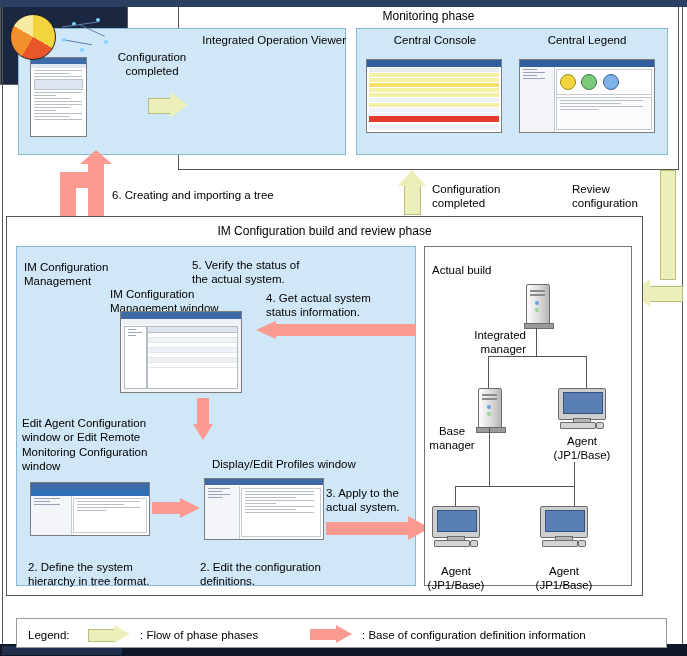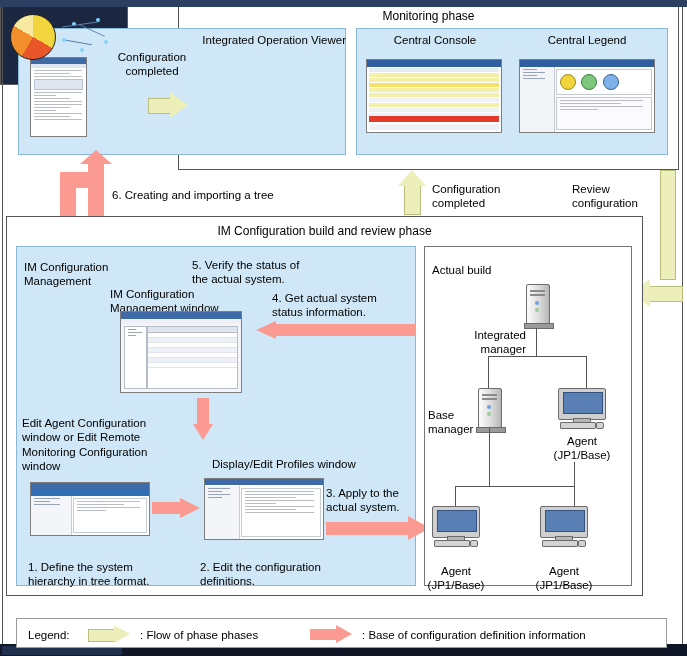--- a/index.html
+++ b/index.html
@@ -298,21 +298,21 @@
   </div>
 
 <div class="box build-frame"></div>
 <div class="lbl build-title">IM Configuration build and review phase</div>
 
 <div class="box bluepanel imcfg-panel"></div>
 <div class="lbl" style="left:24px;top:260px;width:120px;white-space:pre-line;">IM Configuration
 Management</div>
 <div class="lbl" style="left:192px;top:258px;width:216px;white-space:pre-line;">5. Verify the status of
      the actual system.</div>
-<div class="lbl" style="left:266px;top:291px;width:150px;white-space:pre-line;margin-left:6px;">4. Get actual system
+<div class="lbl" style="left:266px;top:291px;width:150px;white-space:pre-line;">4. Get actual system
      status information.</div>
 <div class="lbl" style="left:110px;top:287px;width:140px;white-space:pre-line;">IM Configuration
 Management window</div>
 
 <div class="thumb imw-thumb">
   <div class="imw-hdr"></div>
   <div class="imw-tool"></div>
   <div style="position:absolute;left:0;right:0;top:12px;bottom:0;background:#f4f6f9;">
     <div class="tree" style="top:2px;">
       <div class="line s" style="background:#9aa4b3;"></div>
@@ -393,21 +393,21 @@
   </div>
 </div>
 
 <div class="lbl" style="left:326px;top:486px;width:108px;white-space:pre-line;">3. Apply to the
     actual system.</div>
 <div class="arr-r2">
   <div class="shaft"></div>
     <div class="head"></div>
 </div>
 
-<div class="lbl" style="left:28px;top:560px;width:170px;white-space:pre-line;">1. Define the system
+<div class="lbl" style="left:28px;top:560px;width:170px;white-space:pre-line;">2. Define the system
     hierarchy in tree format.</div>
 <div class="lbl" style="left:200px;top:560px;width:190px;white-space:pre-line;">2. Edit the configuration
     definitions.</div>
 
 <div class="box actual-panel"></div>
 <div class="lbl" style="left:432px;top:263px;width:140px;">Actual build</div>
 
 <div class="server" style="left:526px;top:284px;">
   <div class="slot" style="top:5px;"></div>
   <div class="slot" style="top:9px;"></div>
@@ -423,21 +423,21 @@
 <div class="conn" style="left:488px;top:356px;width:1px;height:32px;"></div>
 <div class="conn" style="left:586px;top:356px;width:1px;height:32px;"></div>
 
 <div class="server" style="left:478px;top:388px;">
   <div class="slot" style="top:5px;"></div>
   <div class="slot" style="top:9px;"></div>
   <div class="led" style="top:16px;"></div>
   <div class="led" style="top:23px;background:#9bd09b;"></div>
   <div class="base"></div>
 </div>
-<div class="lbl" style="left:428px;top:408px;width:48px;text-align:left;white-space:pre-line;">Base
+<div class="lbl" style="left:428px;top:424px;width:48px;text-align:center;white-space:pre-line;">Base
 manager</div>
 
 <div class="pc" style="left:558px;top:388px;">
   <div class="mon">
       <div class="scr"></div>
     </div>
     <div class="stand"></div>
     <div class="kb"></div>
     <div class="ms"></div>
 </div>

